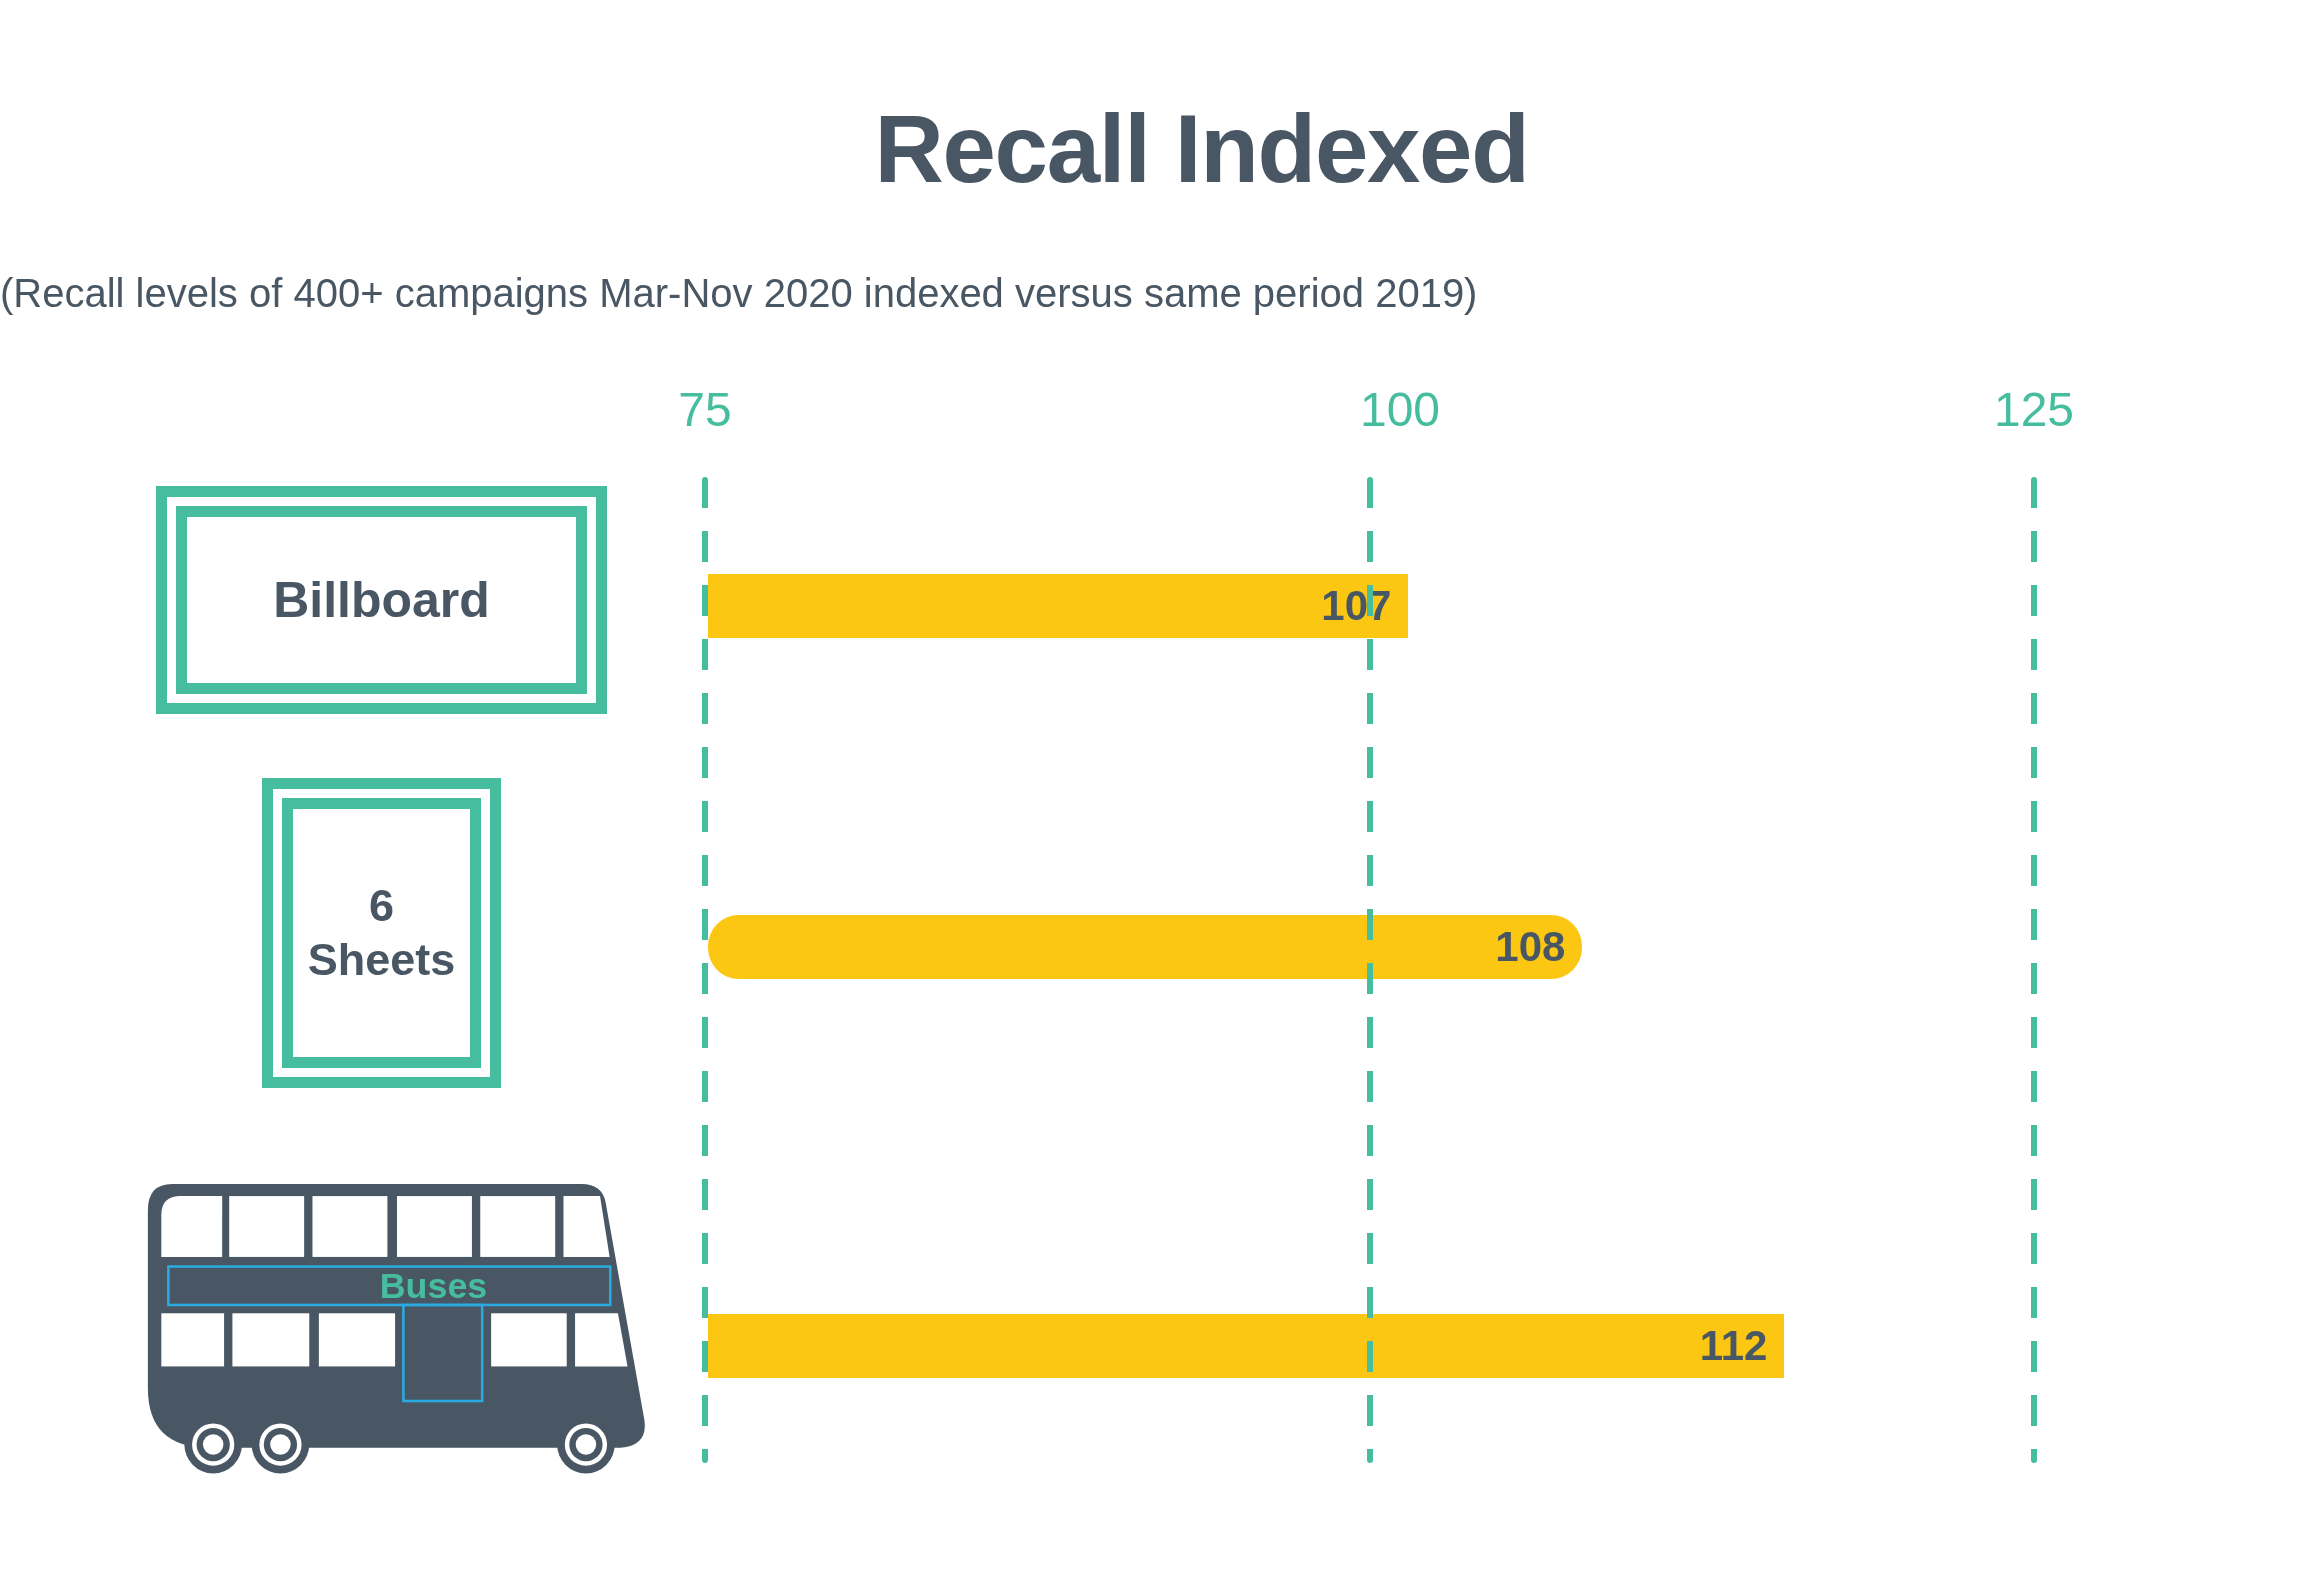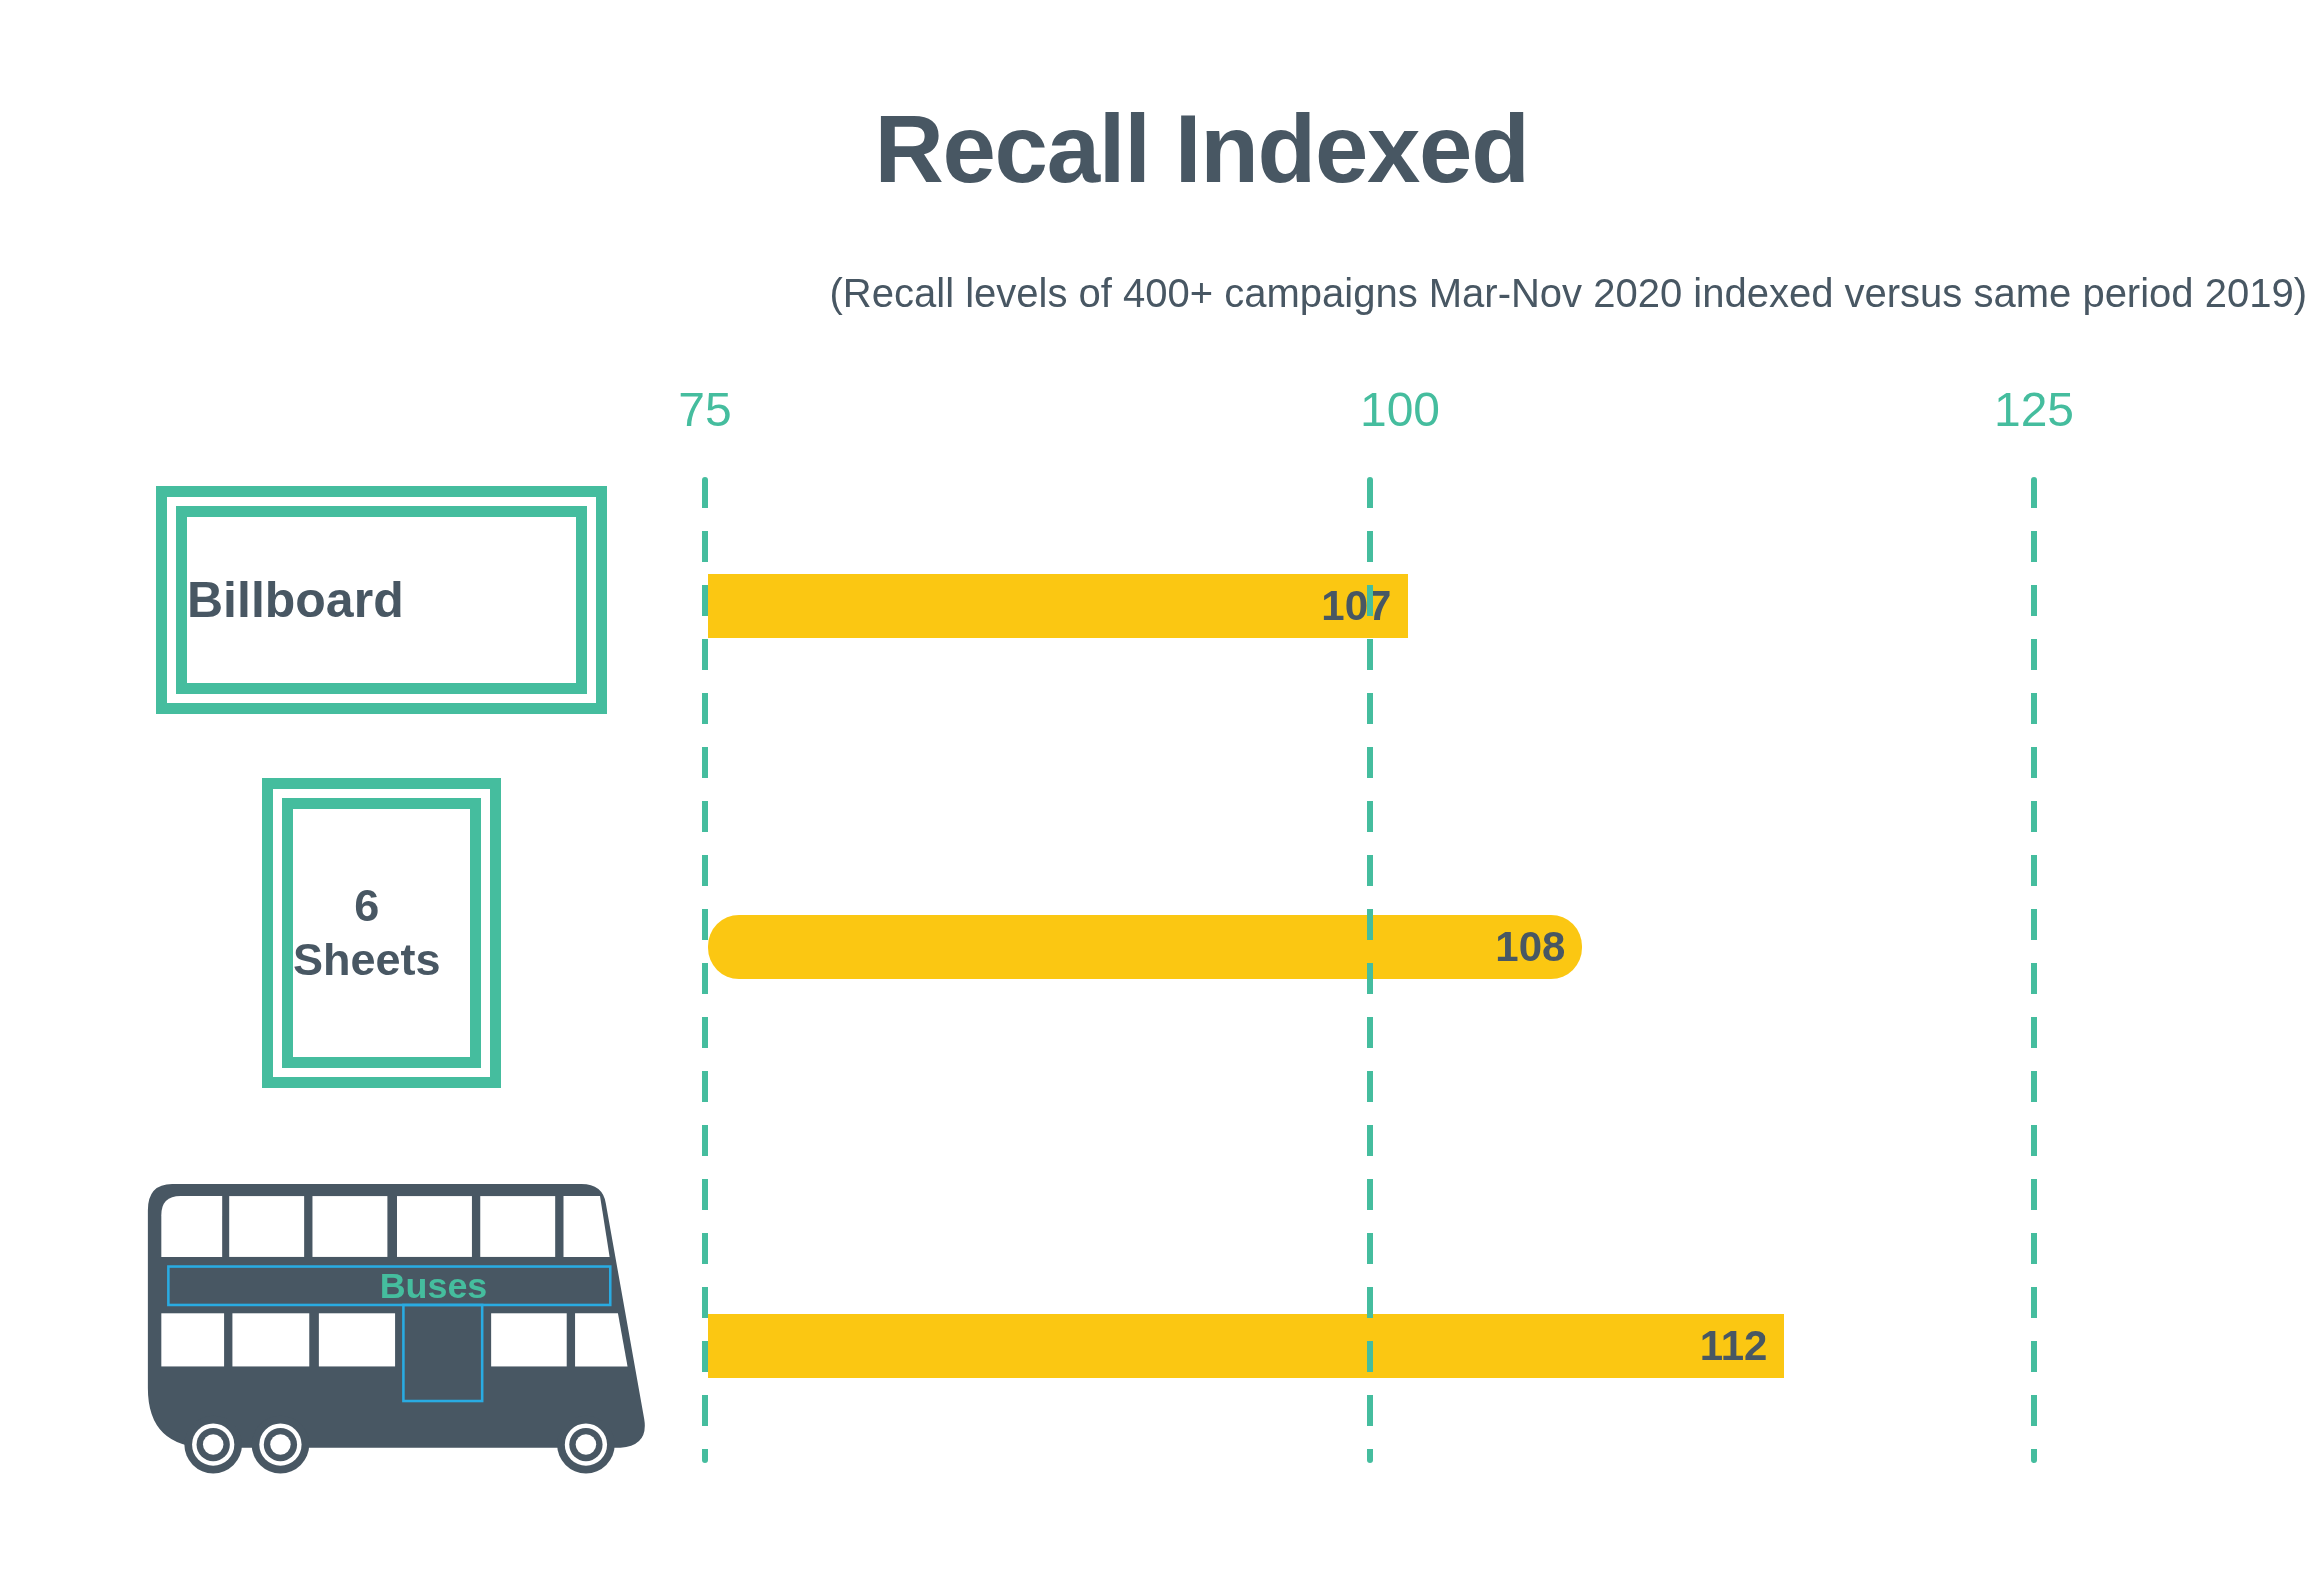--- a/index.html
+++ b/index.html
@@ -19,21 +19,21 @@
   }
   .title{
     position:absolute;left:0;top:101px;width:100%;
     text-align:center;
     transform:translateX(48px);
     font-size:96px;font-weight:700;line-height:1;
     letter-spacing:-1.3px;
   }
   .subtitle{
     position:absolute;left:0;top:269px;width:100%;
-    text-align:right;
+    text-align:left;
     font-size:40px;font-weight:400;line-height:1.2;
   }
   .tick-label{
     position:absolute;top:384px;
     transform:translateX(-50%);
     font-size:48px;font-weight:400;line-height:1.1;
     color:var(--teal);
   }
   .gridline{
     position:absolute;top:477px;height:986px;width:5.8px;
@@ -58,21 +58,21 @@
   
   .frame-outer{
     position:absolute;
     border:11.5px solid var(--teal);
     background:#ffffff;
   }
   .frame-inner{
     position:absolute;
     left:9px;top:9px;right:9px;bottom:9px;
     border:11.5px solid var(--teal);
-    display:flex;align-items:center;
+    display:flex;align-items:center;justify-content:center;
     text-align:center;
   }
   .billboard-outer{left:156px;top:486px;width:451px;height:228px;}
   .billboard-text{
     font-size:50px;font-weight:700;color:var(--slate);line-height:1;
   }
   .sixsheet-outer{left:262px;top:778px;width:239px;height:310px;}
   .sixsheet-text{
     font-size:45px;font-weight:700;color:var(--slate);line-height:1.2;
   }

